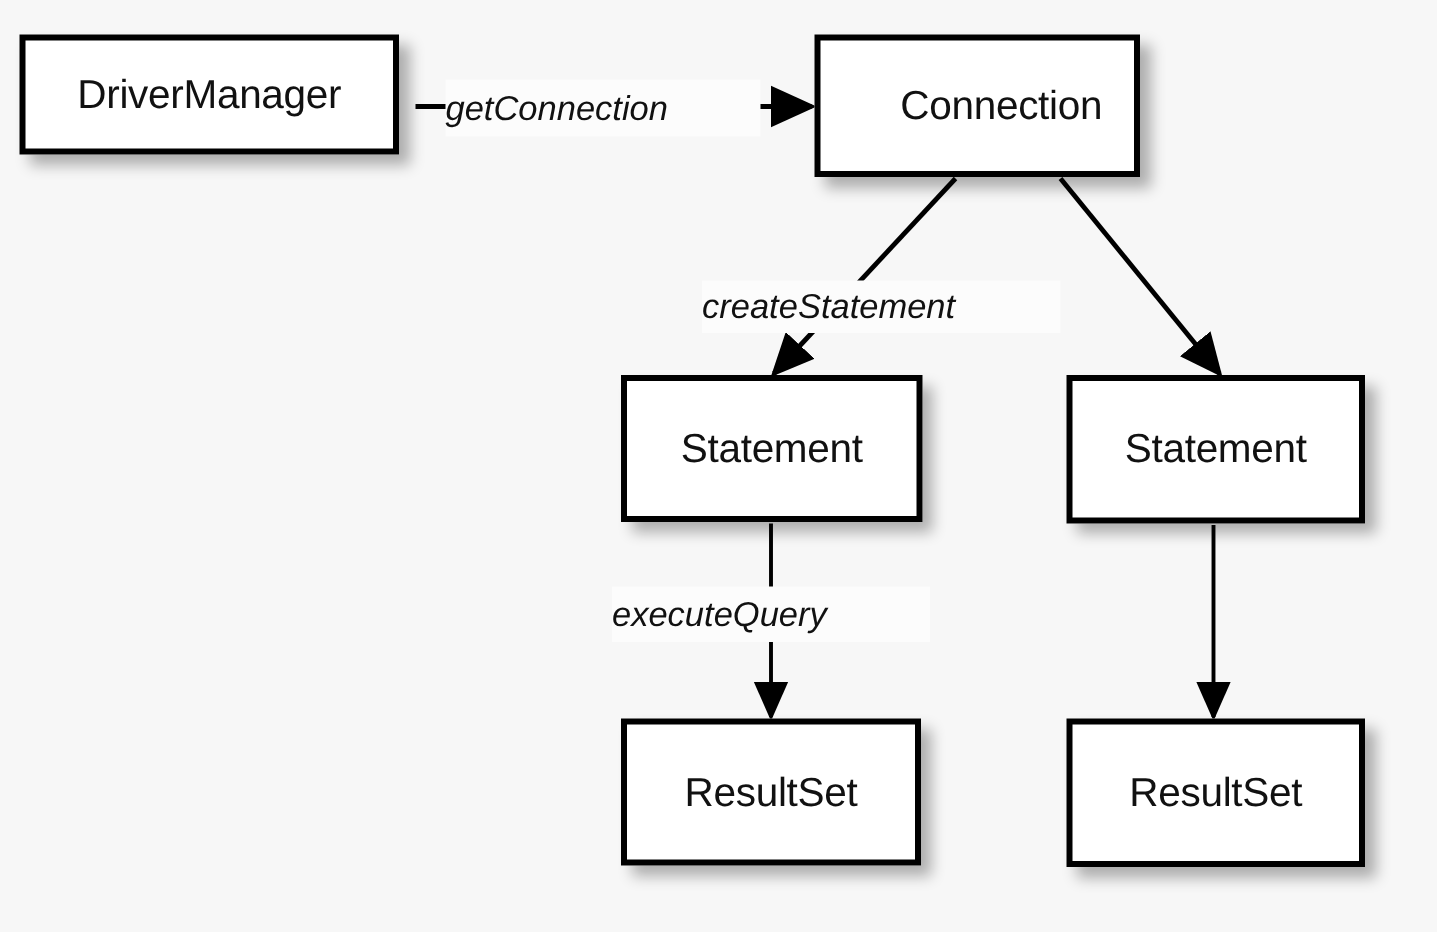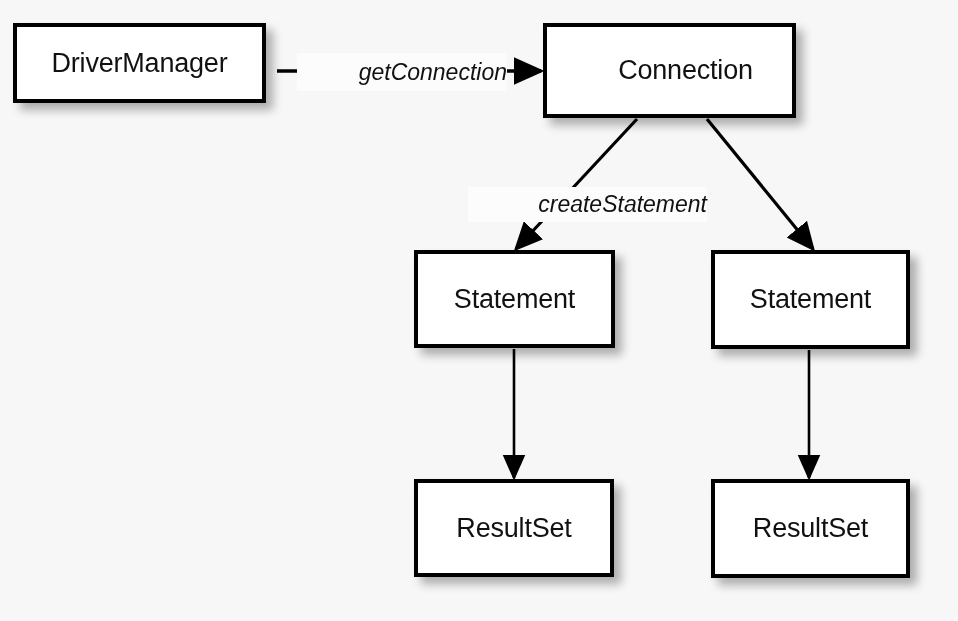--- a/index.html
+++ b/index.html
@@ -42,21 +42,21 @@
     letter-spacing: -0.2px;
     line-height: 1;
     white-space: nowrap;
   }
   
   .edge-label {
     position: absolute;
     background: #fcfcfc;
     display: flex;
     align-items: center;
-    justify-content: flex-end;
+    justify-content: flex-start;
     z-index: 4;
     box-sizing: border-box;
   }
   .edge-label-text {
     font-size: 23px;
     font-style: italic;
     font-weight: 400;
     color: #111111;
     white-space: nowrap;
     line-height: 1;
@@ -89,26 +89,29 @@
   </svg>
 
   <div class="edge-label" style="left:297px; top:53px; width:210px; height:38px;">
     <span class="edge-label-text">getConnection</span>
   </div>
 
   <div class="edge-label" style="left:468px; top:159px; width:239px; height:35px;margin-top:28px;">
     <span class="edge-label-text">createStatement</span>
   </div>
 
+  <div class="edge-label" style="left:408px; top:391px; width:212px; height:37px;">
+    <span class="edge-label-text">executeQuery</span>
+  </div>
 
   <div class="node" style="left:13px; top:23px; width:253px; height:80px;">
     <span class="node-label">DriverManager</span>
   </div>
 
-  <div class="node" style="left:543px; top:23px; width:253px; height:95px;padding-left:32px;">
+  <div class="node" style="left:543px; top:23px; width:217px; height:95px;padding-left:32px;">
     <span class="node-label">Connection</span>
   </div>
 
   <div class="node" style="left:414px; top:250px; width:201px; height:98px;">
     <span class="node-label">Statement</span>
   </div>
 
   <div class="node" style="left:711px; top:250px; width:199px; height:99px;">
     <span class="node-label">Statement</span>
   </div>

